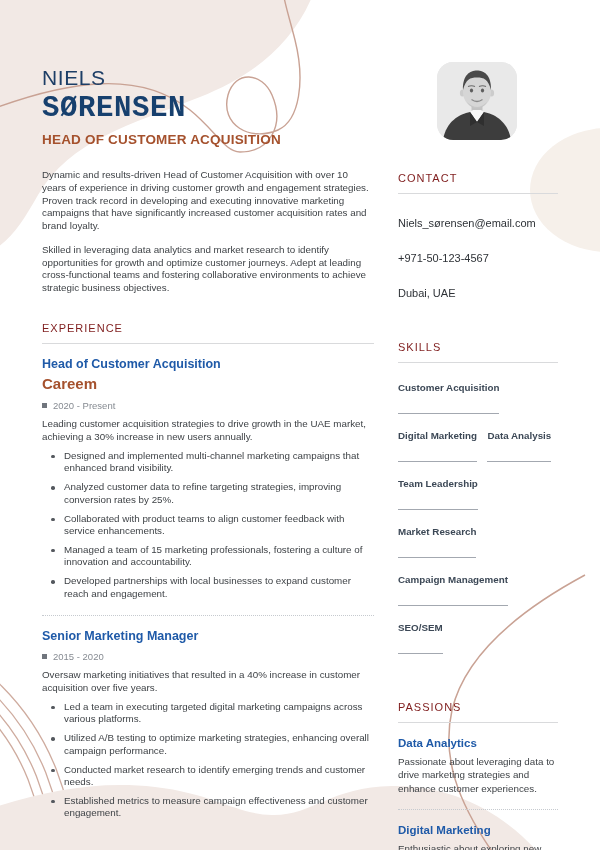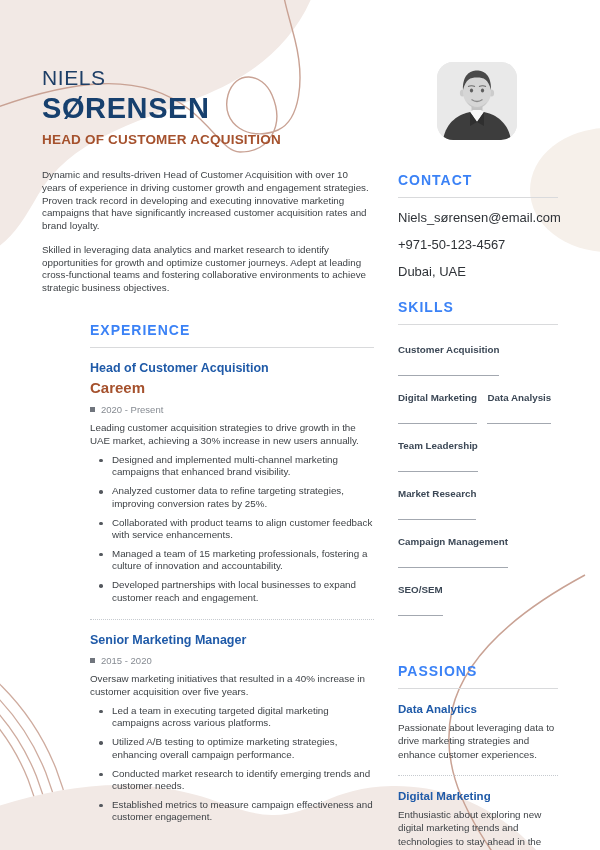--- a/index.html
+++ b/index.html
@@ -9,56 +9,56 @@
     overflow:hidden; font-family:"Liberation Sans", sans-serif; color:#3f4347;
   }
   .bg { position:absolute; left:0; top:0; width:600px; height:850px; }
 
   
   .left-col  { position:absolute; left:42px;  top:66px; width:332px; }
   .right-col { position:absolute; left:398px; top:62px; width:160px; }
 
   
   .name-first { font-size:21px; font-weight:400; letter-spacing:.6px; color:#1d3e66; line-height:1.15; }
-  .name-last  { font-size:29px; font-weight:800; letter-spacing:.6px; color:#17406e; line-height:1.15; margin-top:2px; }
+  .name-last  { font-size:29px; font-weight:800; letter-spacing:.6px; color:#17406e; line-height:1.15; margin-top:2px;font-family:Liberation Mono, monospace; }
   .role       { font-size:13.5px; font-weight:600; letter-spacing:.2px; color:#a5512d; margin-top:7px; }
 
   
   .summary { margin-top:22px; font-size:9.8px; line-height:1.28; color:#3f4347; }
   .summary p + p { margin-top:12px; }
 
   
-  .section-heading { font-size:14px; font-weight:700; letter-spacing:1px; color:#3b82f6; }
+  .section-heading { font-size:11px; font-weight:400; letter-spacing:1px; color:#7f1d1d; }
   .rule { border:none; border-top:1px solid #d9dadc; margin-top:9px; }
 
   
-  .experience { margin-top:28px;margin-left:48px; }
+  .experience { margin-top:28px; }
   .job { margin-top:13px; }
   .job-title   { font-size:12.5px; font-weight:700; color:#1f5aa8; }
   .job-company { font-size:15px; font-weight:700; color:#a5512d; margin-top:4px; }
   .job-dates   { display:flex; align-items:center; gap:6px; font-size:9.5px; color:#868b92; margin-top:8px; }
   .date-square { width:5px; height:5px; background:#70757d; flex:0 0 auto; }
   .job-lead    { font-size:9.8px; line-height:1.28; margin-top:7px; }
   .job-bullets { list-style:none; margin-top:5px; }
   .job-bullets li { position:relative; padding-left:22px; margin-top:6.5px; font-size:9.8px; line-height:1.27; }
   .job-bullets li::before {
     content:""; position:absolute; left:9px; top:5px; width:3.5px; height:3.5px;
     border-radius:50%; background:#54585e;
   }
   .dotted-sep { border:none; border-top:1.5px dotted #c6cacf; margin:15px 0 12px; }
 
   
   .photo { width:80px; height:78px; margin-left:39px; border-radius:16px; overflow:hidden; background:#eaeaea; }
   .photo svg { display:block; width:100%; height:100%; }
 
   .contact { margin-top:32px; }
-  .contact-item { font-size:13px; color:#2e3237; margin-top:12px; }
+  .contact-item { font-size:11px; color:#2e3237; margin-top:23px; }
   .contact-item:first-of-type { margin-top:16px; }
 
-  .skills { margin-top:20px; }
+  .skills { margin-top:42px; }
   .skill-list { margin-top:14px; }
   .skill {
     display:inline-block; font-size:9.8px; font-weight:700; color:#3c4856;
     border-bottom:1px solid #a3a8b0; padding-bottom:20px; margin:0 6px 11px 0;
   }
 
   .passions { margin-top:36px; }
   .passion { margin-top:14px; }
   .passion-title { font-size:11.5px; font-weight:700; color:#1f5aa8; }
   .passion-text  { font-size:9.8px; line-height:1.36; margin-top:6px; }

